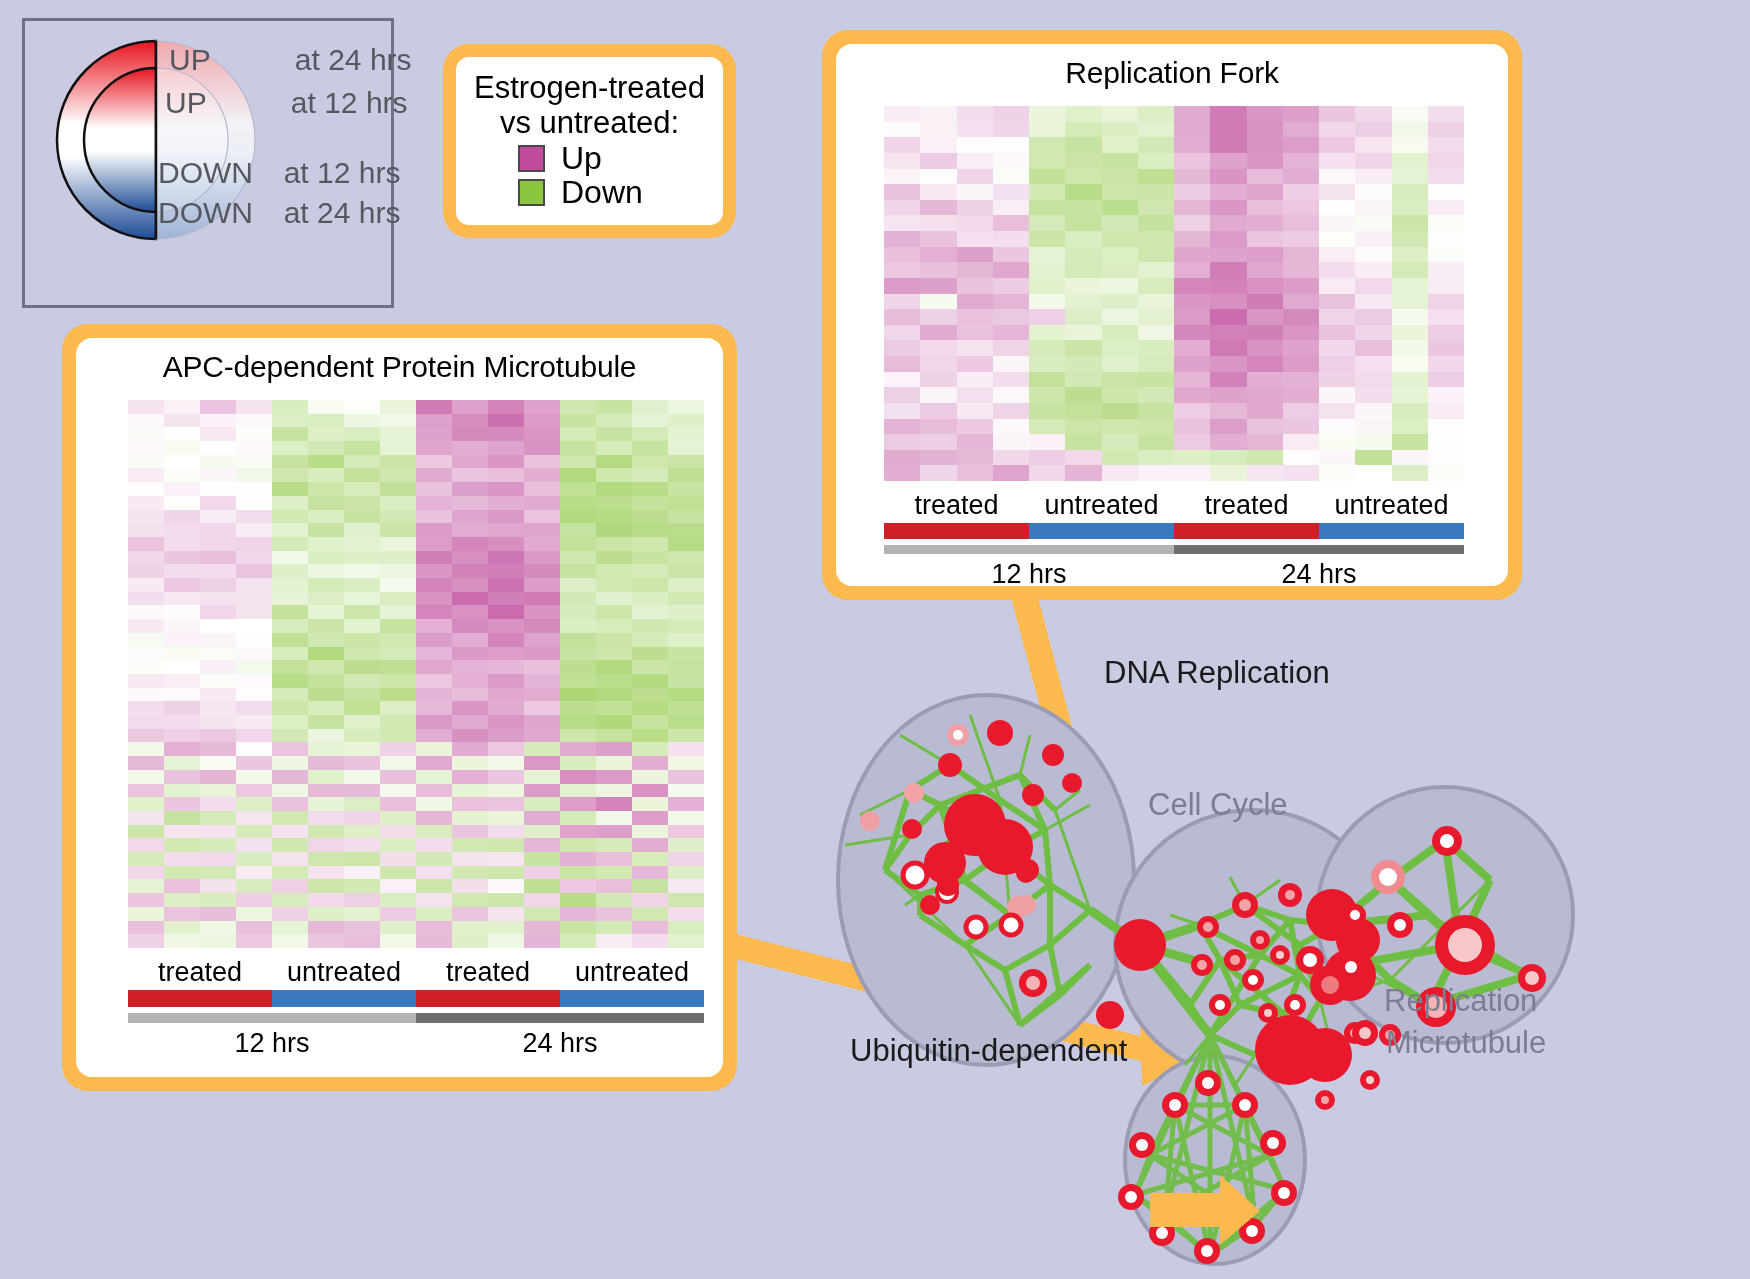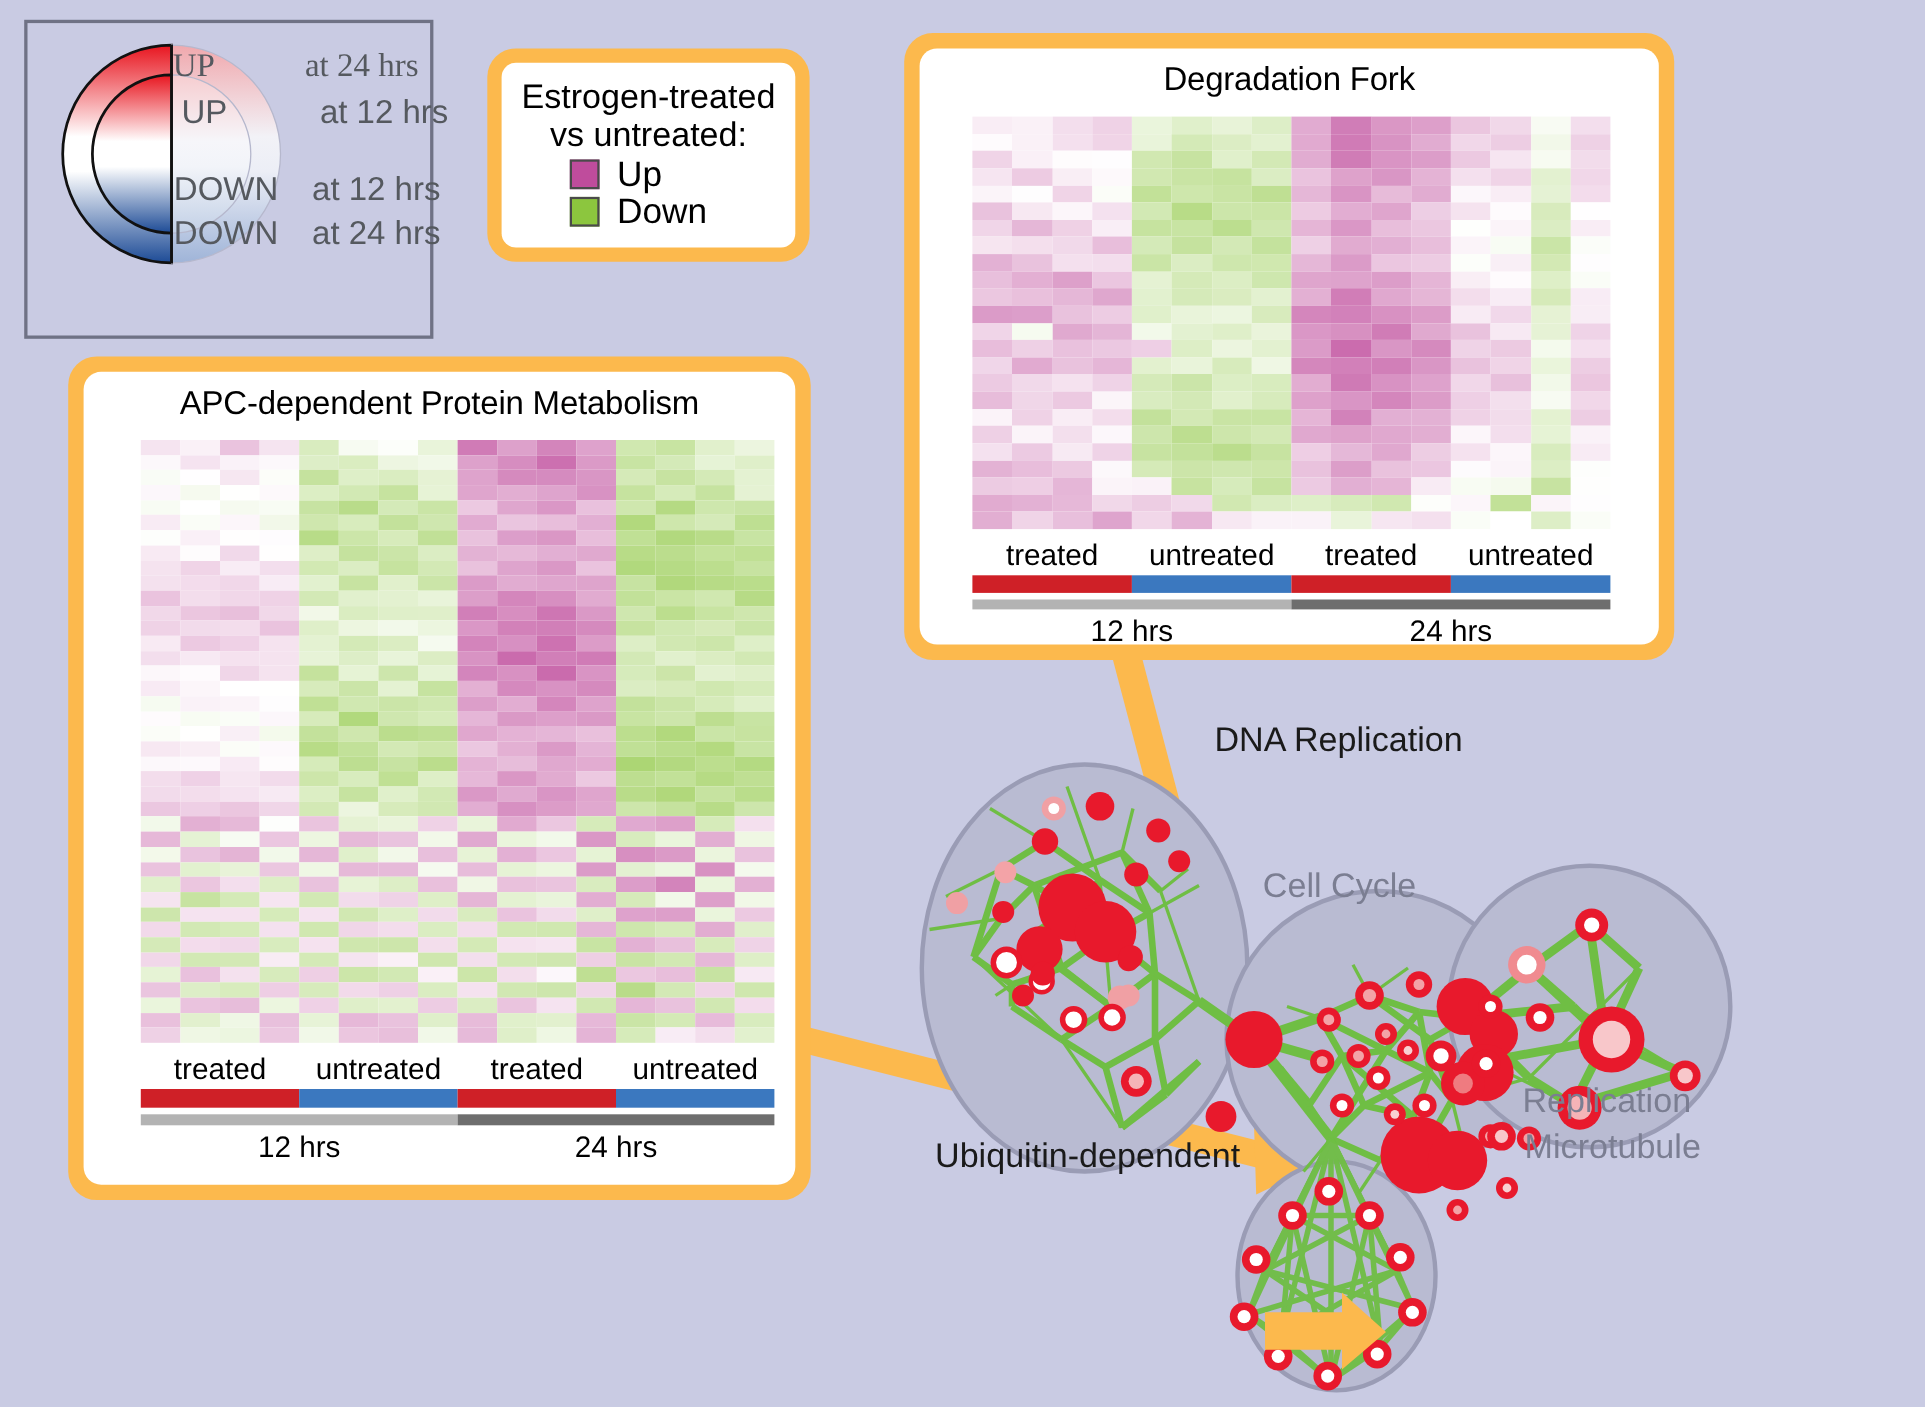--- a/index.html
+++ b/index.html
@@ -118,21 +118,21 @@
         </linearGradient>
       </defs>
       <path d="M103 4 A99 99 0 0 0 103 202 Z" fill="url(#gOuterL)" stroke="#111" stroke-width="2.5"></path>
       <path d="M103 4 A99 99 0 0 1 103 202 Z" fill="url(#gOuterR)" stroke="#b6b8cd" stroke-width="1.2"></path>
       <path d="M103 31 A72 72 0 0 0 103 175 Z" fill="url(#gInnerL)" stroke="#111" stroke-width="2.5"></path>
       <path d="M103 31 A72 72 0 0 1 103 175 Z" fill="url(#gInnerR)" stroke="#b6b8cd" stroke-width="1.2"></path>
       <line x1="103" y1="4" x2="103" y2="202" stroke="#111" stroke-width="2.5"></line>
     </svg>
   </div>
 
-  <div class="key-row" style="left:132px;top:22px;font-family:Liberation Serif, serif;">
+  <div class="key-row" style="left:144px;top:22px;">
     <span>UP</span>
     <span style="display:inline-block;width:68px;"></span>
     <span>at 24 hrs</span>
   </div>
   <div class="key-row" style="left:140px;top:65px;">
     <span>UP</span>
     <span style="display:inline-block;width:68px;"></span>
     <span>at 12 hrs</span>
   </div>
   <div class="key-row" style="left:133px;top:135px;">
@@ -472,21 +472,21 @@
   <div class="net-label" style="left:60px;top:418px;color:#1a1a1a;font-size:31px;">Ubiquitin-dependent</div>
 
   
   <svg style="position:absolute;left:0;top:0;" width="960" height="664">
     <path d="M360 578 L430 578 L430 560 L470 596 L430 630 L430 612 L360 612 Z" fill="#fcb94d"></path>
   </svg>
 </div>
 
 <div class="panel" id="apc-panel" style="left:62px;top:324px;width:675px;height:767px;">
   <div class="inner">
-    <div class="panel-title">APC-dependent Protein Metabolism</div>
+    <div class="panel-title">APC-dependent Protein Microtubule</div>
     <div class="hm" id="hm-apc" style="left: 52px; top: 62px; width: 576px; height: 548px; grid-template-columns: repeat(16, 1fr); grid-template-rows: repeat(40, 1fr);">
         <i style="background:rgb(245,228,240)"></i>
         <i style="background:rgb(250,241,247)"></i>
         <i style="background:rgb(234,195,222)"></i>
         <i style="background:rgb(245,228,240)"></i>
         <i style="background:rgb(217,236,191)"></i>
         <i style="background:rgb(247,251,242)"></i>
         <i style="background:rgb(252,254,250)"></i>
         <i style="background:rgb(233,244,218)"></i>
         <i style="background:rgb(208,123,182)"></i>
@@ -1141,21 +1141,21 @@
       </div>
     <div class="time-labels" id="apc-tlab" style="left:52px;top:690px;width:576px;">
         <span style="flex:1;text-align:center">12 hrs</span>
         <span style="flex:1;text-align:center">24 hrs</span>
       </div>
   </div>
 </div>
 
 <div class="panel" id="rf-panel" style="left:822px;top:30px;width:700px;height:570px;">
   <div class="inner">
-    <div class="panel-title">Degradation Fork</div>
+    <div class="panel-title">Replication Fork</div>
     <div class="hm" id="hm-rf" style="left: 48px; top: 62px; width: 580px; height: 375px; grid-template-columns: repeat(16, 1fr); grid-template-rows: repeat(24, 1fr);">
         <i style="background:rgb(249,237,245)"></i>
         <i style="background:rgb(250,241,247)"></i>
         <i style="background:rgb(243,222,237)"></i>
         <i style="background:rgb(239,210,230)"></i>
         <i style="background:rgb(234,245,220)"></i>
         <i style="background:rgb(224,240,203)"></i>
         <i style="background:rgb(232,243,216)"></i>
         <i style="background:rgb(221,238,199)"></i>
         <i style="background:rgb(225,171,209)"></i>

